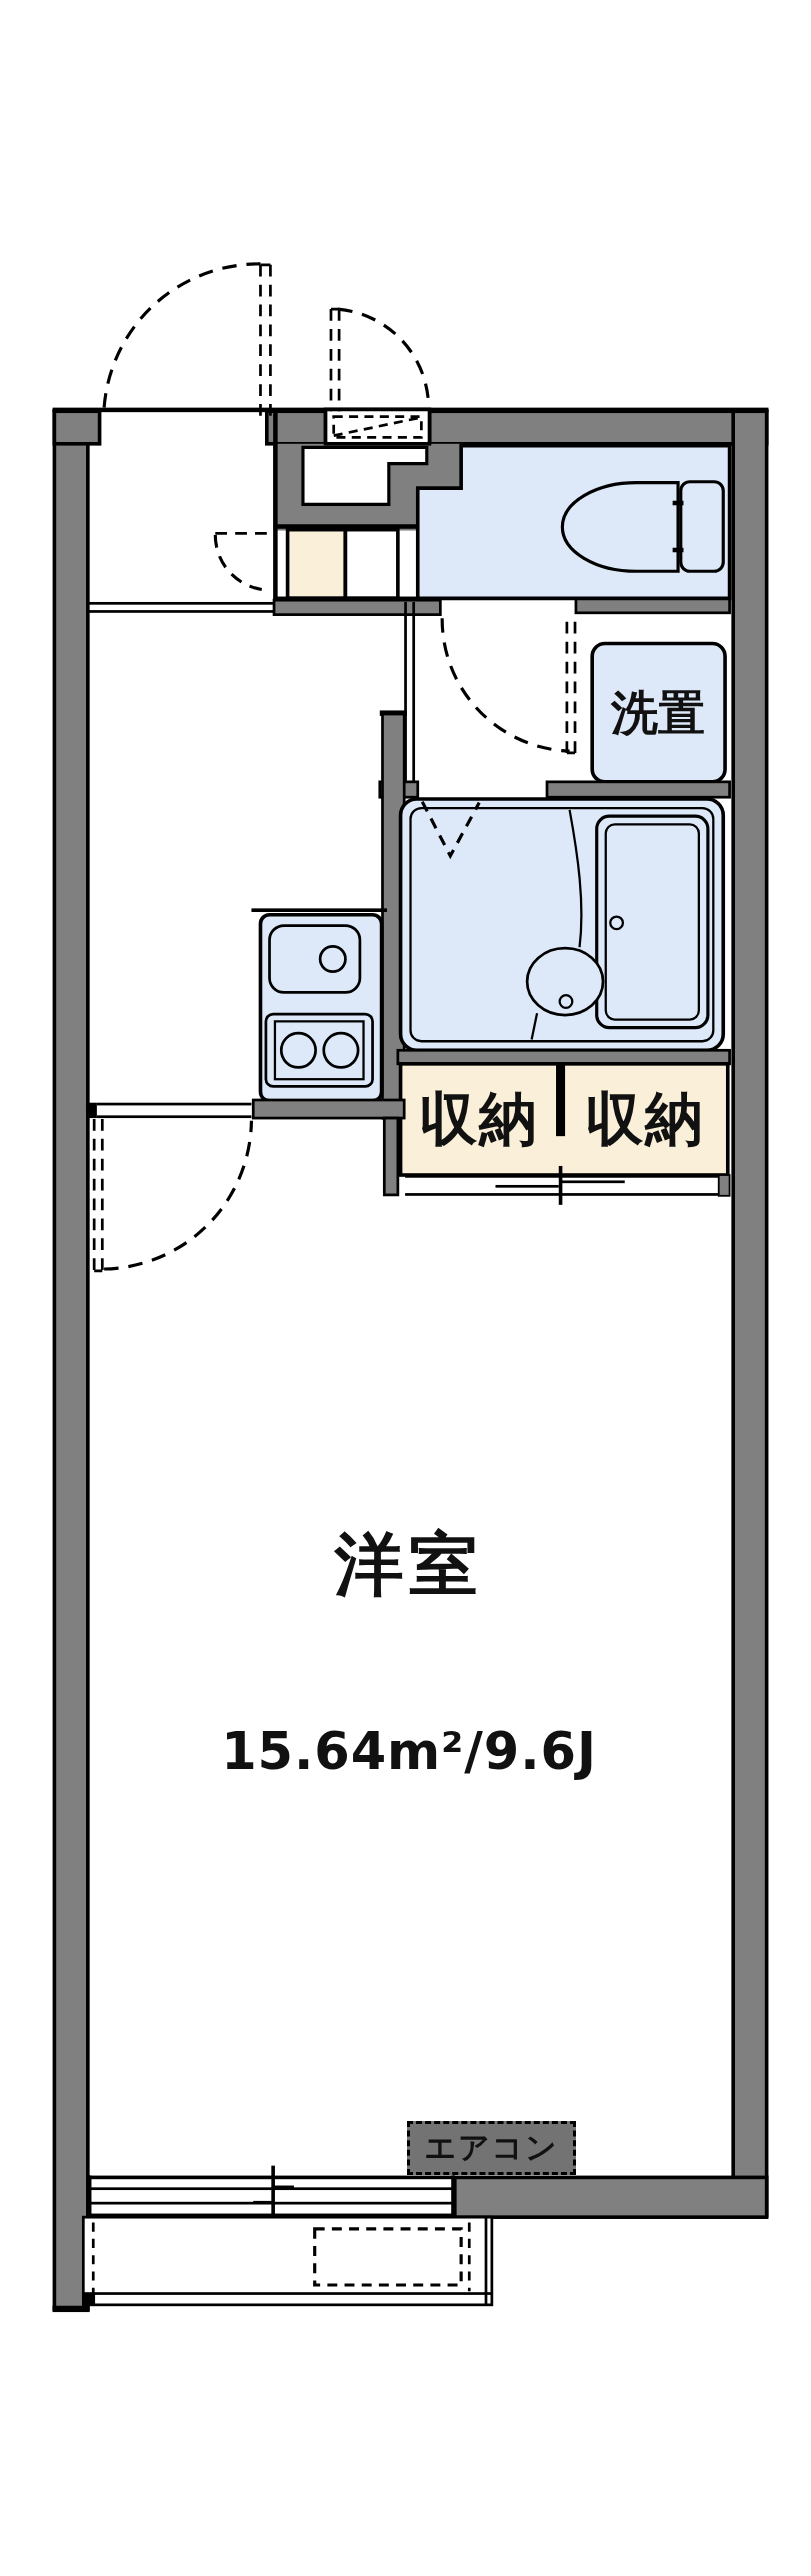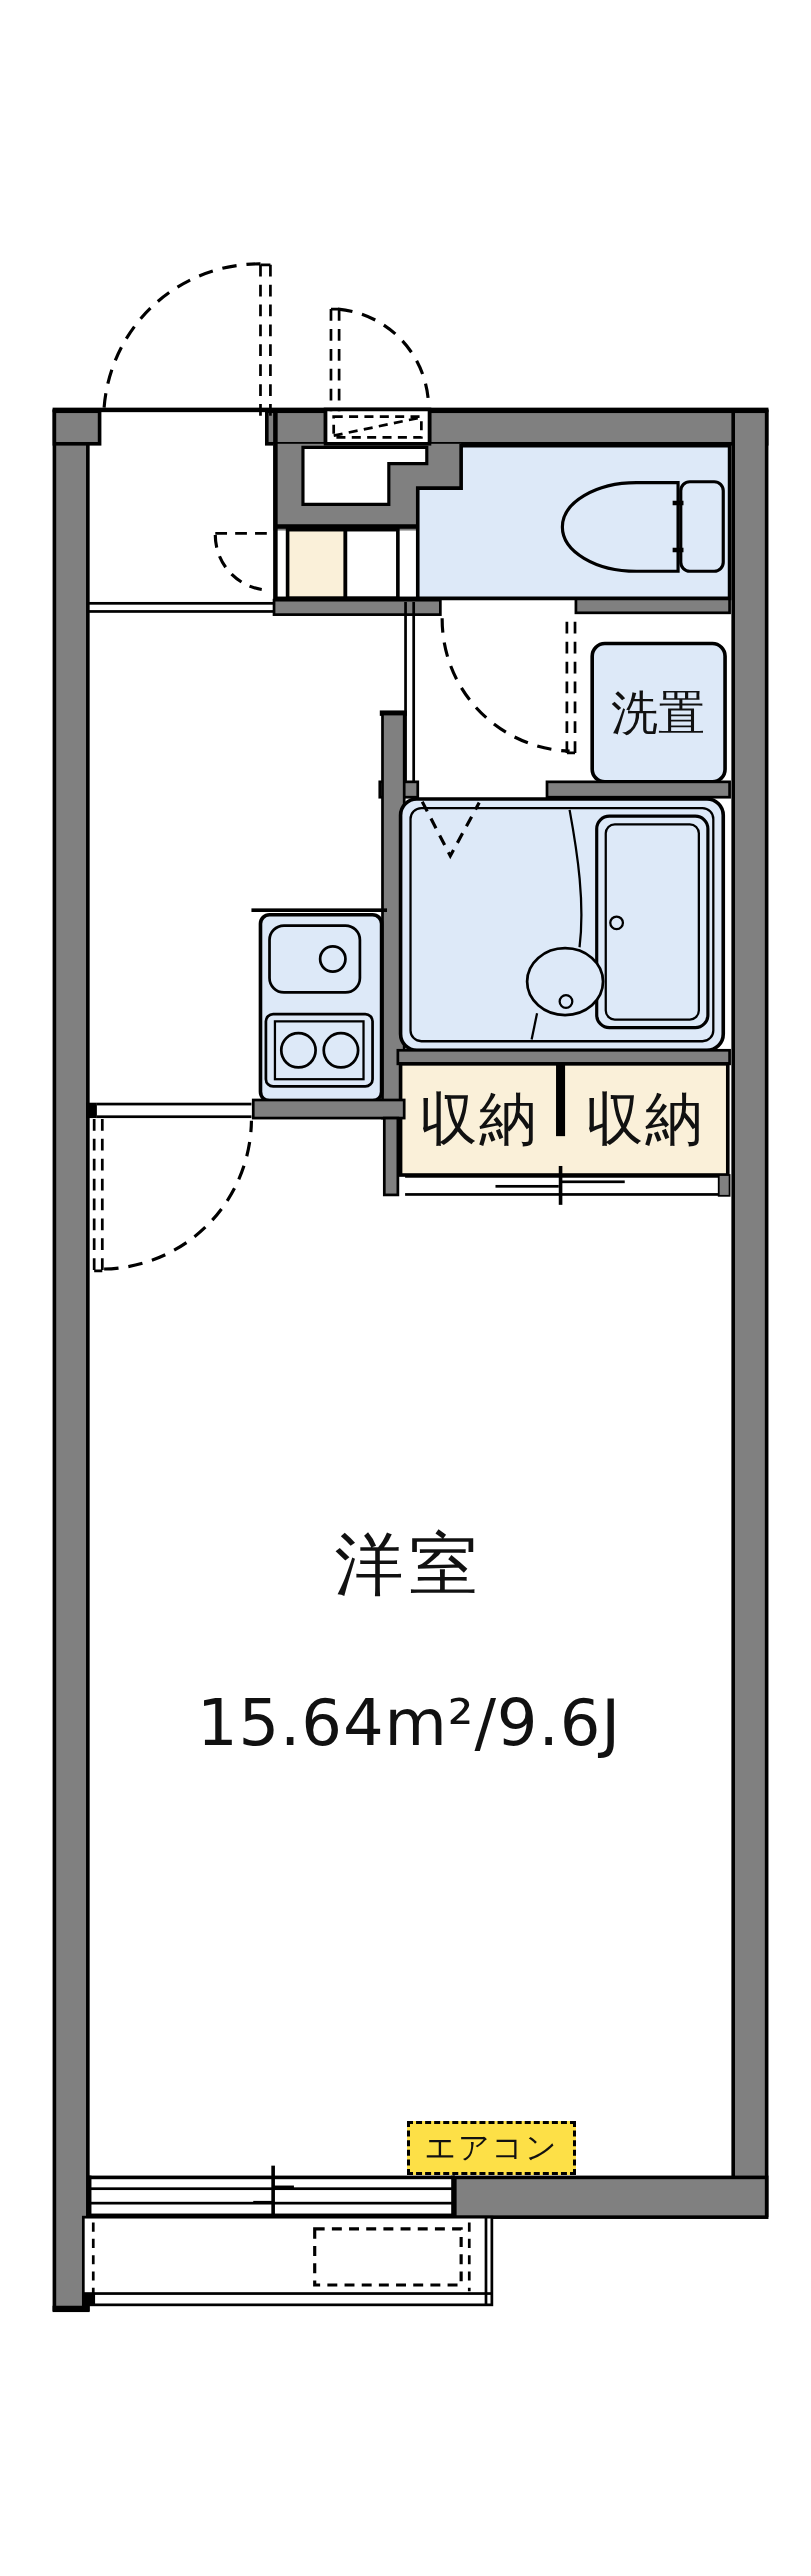--- a/index.html
+++ b/index.html
@@ -5,29 +5,30 @@
   html,body{margin:0;padding:0;background:#ffffff;}
   #stage{
     position:relative;width:812px;height:2576px;background:#ffffff;overflow:hidden;
     font-family:"DejaVu Sans","Liberation Sans",sans-serif;
   }
   #plan-svg{position:absolute;left:0;top:0;}
   .label{
     position:absolute;transform:translate(-50%,-50%);
     color:#111;white-space:nowrap;line-height:1;
     font-family:"DejaVu Sans","Liberation Sans",sans-serif;
+    font-weight:bold;
   }
   .room-name{font-size:69px;letter-spacing:5.4px;}
-  .room-area{font-size:64px;letter-spacing:0.9px;}
+  .room-area{font-size:51px;letter-spacing:0.9px;margin-top:28px;}
   .storage-label{font-size:58px;letter-spacing:1.8px;}
   .washer-label{font-size:47px;}
   .aircon-box{
     position:absolute;left:407px;top:2121px;width:169px;height:54px;
-    border:3.6px dashed #000;background:#fde047;box-sizing:border-box;
-    display:flex;align-items:center;justify-content:center;
+    border:3.6px dashed #000;background:#737373;box-sizing:border-box;
+    display:flex;align-items:center;justify-content:center;font-weight:bold;
   }
   .aircon-label{font-size:31px;letter-spacing:1.8px;color:#111;}
 </style>
 </head>
 <body>
 
 <div id="stage">
 
 <svg id="plan-svg" width="812" height="2576" viewBox="0 0 898 2850" xmlns="http://www.w3.org/2000/svg">
 

